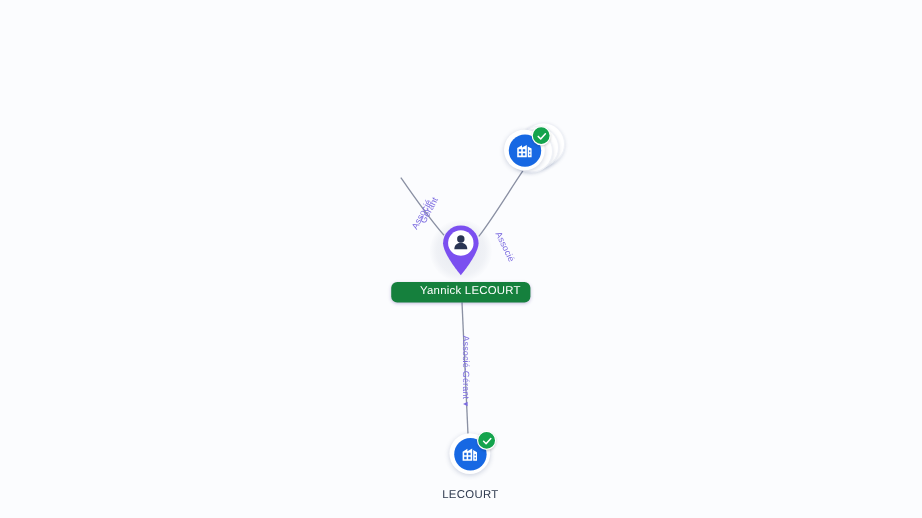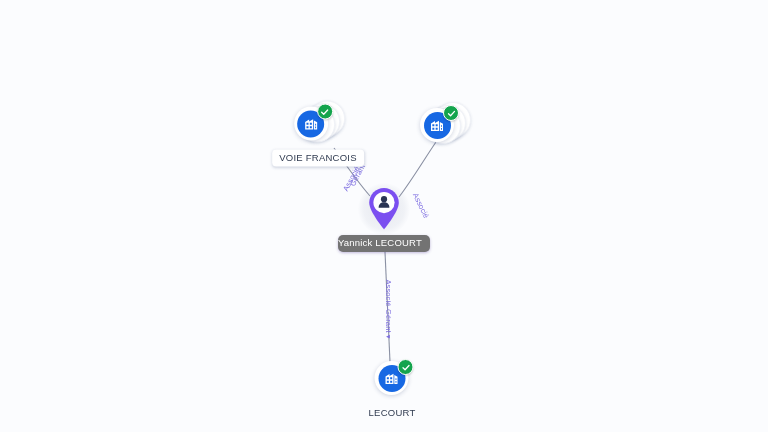--- a/index.html
+++ b/index.html
@@ -152,23 +152,23 @@
     transform: translate(-50%,-52%);
     width: 34px;
     height: 44px;
   }
   .pin-shape svg { display: block; }
 
   .person-chip {
     margin-top: -3px;
     position: relative;
     z-index: 4;
-    background: #737373;
+    background: #15803d;
     border-radius: 5px;
-    padding: 3px 8px 4px 0;
+    padding: 3px 8px 4px 24px;
     font-size: 9.5px;
     color: #ffffff;
     letter-spacing: 0.2px;
     box-shadow: 0 1px 3px rgba(60,30,140,0.30);
     white-space: nowrap;
     line-height: 1.05;
   }
 </style>
 </head>
 <body style="background: rgb(251, 252, 254);">
@@ -185,40 +185,20 @@
   </svg>
 
   <div class="edge-label" style="left:352px; top:181px; transform: rotate(-62deg);">Gérant</div>
 
   <div class="edge-label" style="left:345px; top:186px; transform: rotate(-62deg);">Associé</div>
 
   <div class="edge-label" style="left:415px; top:189px; transform: rotate(64deg);">Associé</div>
 
   <div class="edge-label" style="left:388px; top:275px; transform: rotate(90deg);">Associé-Gérant ▾</div>
 
-  <div class="node company-node" style="left:318px; top:133px;">
-    <div class="stack-wrap">
-      <div class="stack-card s3"></div>
-      <div class="stack-card s2"></div>
-      <div class="stack-card s1"></div>
-      <div class="company-disc">
-        <div class="company-disc-inner">
-          <svg width="16" height="16" viewBox="0 0 24 24" fill="#ffffff" aria-hidden="true">
-            <path d="M3 21V9.6L9 6v3l6-3.4V21H3zm2-2h3v-3H5v3zm0-5h3v-3H5v3zm5 5h3v-3h-3v3zm0-5h3v-3h-3v3zM16.2 21V7.5l4.8 2.7V21h-4.8zm1.8-2h1.4v-2.4H18V19zm0-4.2h1.4v-2.4H18v2.4z"></path>
-          </svg>
-        </div>
-      </div>
-      <div class="verify-badge">
-        <svg width="9" height="9" viewBox="0 0 24 24" fill="none" stroke="#ffffff" stroke-width="3.4" stroke-linecap="round" stroke-linejoin="round">
-          <path d="M4 12.5 L9.5 18 L20 6.5"></path>
-        </svg>
-      </div>
-    </div>
-    <div class="node-caption">VOIE FRANCOIS</div>
-  </div>
 
   <div class="node company-node" style="left:444px; top:125px;">
     <div class="stack-wrap">
       <div class="stack-card s3"></div>
       <div class="stack-card s2"></div>
       <div class="stack-card s1"></div>
       <div class="company-disc">
         <div class="company-disc-inner">
           <svg width="16" height="16" viewBox="0 0 24 24" fill="#ffffff" aria-hidden="true">
             <path d="M3 21V9.6L9 6v3l6-3.4V21H3zm2-2h3v-3H5v3zm0-5h3v-3H5v3zm5 5h3v-3h-3v3zm0-5h3v-3h-3v3zM16.2 21V7.5l4.8 2.7V21h-4.8zm1.8-2h1.4v-2.4H18V19zm0-4.2h1.4v-2.4H18v2.4z"></path>

